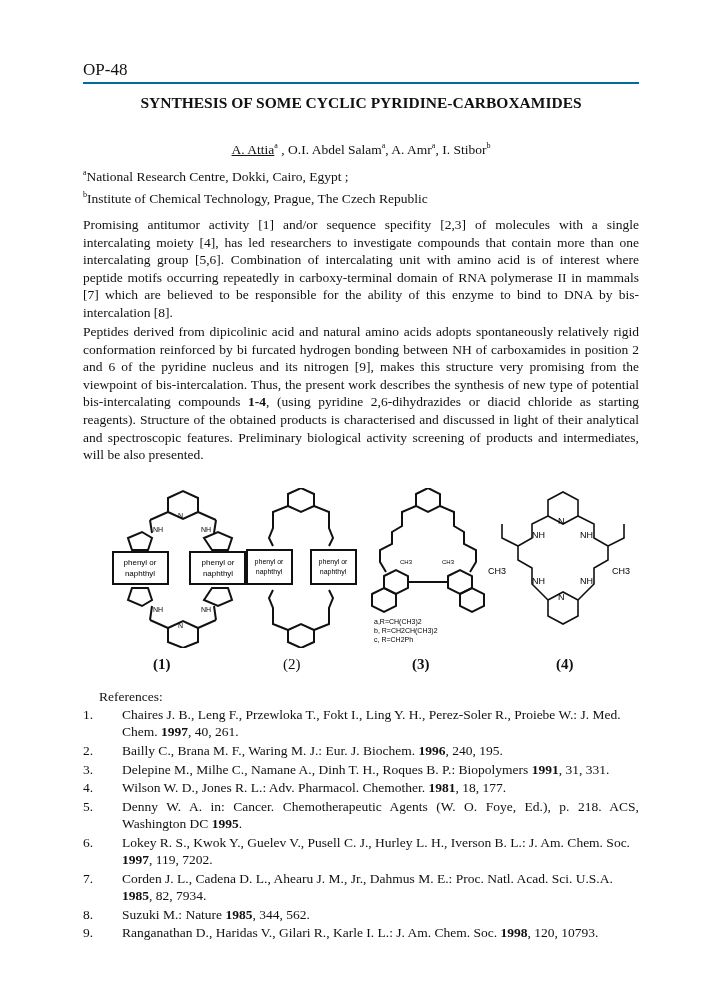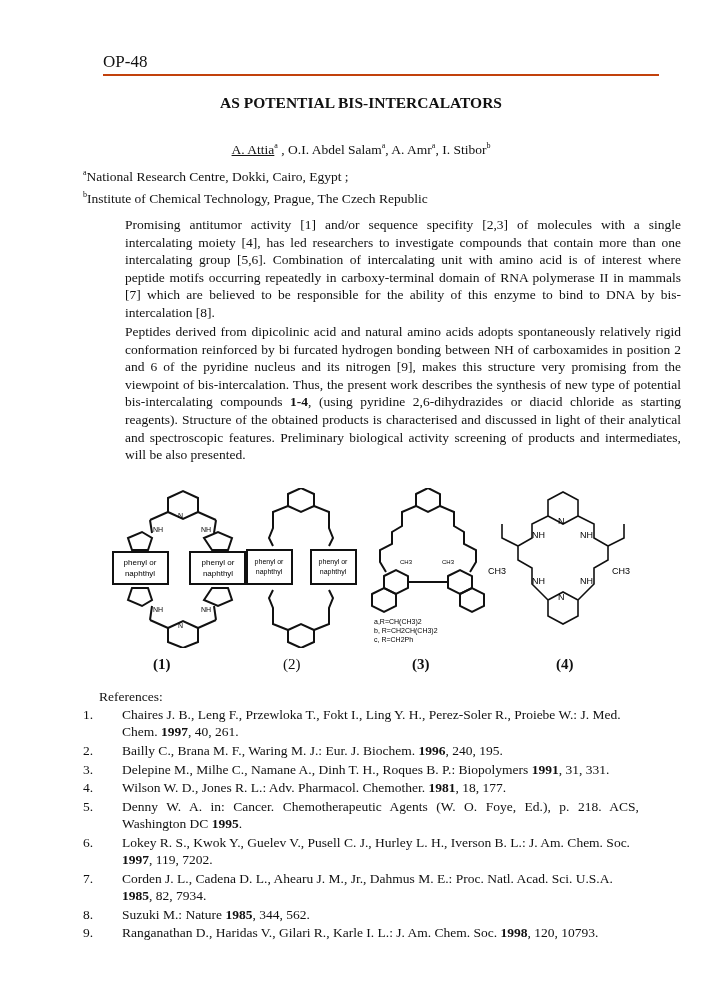--- a/index.html
+++ b/index.html
@@ -1,31 +1,31 @@
 <!DOCTYPE html>
 <html><head>
 <meta charset="utf-8">
 <style>
   html, body { margin: 0; padding: 0; background: #ffffff; }
   body { width: 704px; height: 996px; position: relative; overflow: hidden;
          font-family: "Liberation Serif", "DejaVu Serif", serif; color: #111; }
   .page { position: absolute; left: 83px; top: 0; width: 556px; }
-  .header { position: absolute; top: 52px; left: 0; width: 556px; height: 22px;
-            border-bottom: 2px solid #c2410c; font-size: 17px; margin-left: 20px; }
+  .header { position: absolute; top: 60px; left: 0; width: 556px; height: 22px;
+            border-bottom: 2px solid #0369a1; font-size: 17px; }
   .header .left { position: absolute; left: 0; top: 0; }
   .header .right { position: absolute; right: 0; top: 0; }
   .sc { font-variant: small-caps; }
   .header sup { font-size: 8px; vertical-align: 8px; font-variant: normal; }
   .title { position: absolute; top: 93px; left: 0; width: 556px; text-align: center;
            font-weight: bold; font-size: 15.5px; line-height: 20px; }
   .authors { position: absolute; top: 141px; left: 0; width: 556px; text-align: center; font-size: 13.5px; }
   .authors u { }
   .aff { position: absolute; top: 164px; left: 0; width: 556px; text-align: left; font-size: 13.5px; line-height: 18px; }
   sup.s { font-size: 8px; vertical-align: 6px; }
-  .para { position: absolute; left: 0; width: 556px; font-size: 13.5px; line-height: 17.6px; text-align: justify; margin-left: 42px; }
+  .para { position: absolute; left: 0; width: 556px; font-size: 13.5px; line-height: 17.6px; text-align: justify; }
   .p1 { top: 216px; }
   .p2 { top: 323px; }
   .figures { position: absolute; top: 488px; left: 0; width: 556px; height: 190px; }
   .fig { position: absolute; top: 0; }
   .fig-label { position: absolute; top: 168px; font-weight: bold; font-size: 15px; }
   .refs-title { position: absolute; top: 689px; left: 16px; font-size: 13.5px; }
   .refs { position: absolute; top: 706px; left: 0; width: 556px; font-size: 13.5px; line-height: 17.2px; }
   .ref { display: flex; margin-bottom: 1.5px; }
   .ref .num { width: 39px; flex-shrink: 0; }
   .ref .txt { flex: 1; }
@@ -34,21 +34,21 @@
 </head>
 <body>
 
 <div class="page">
 
   <div class="header">
     <span class="left">OP-48</span>
   </div>
 
   <div class="title">
-    <div>AS POTENTIAL BIS-INTERCALATORS</div>
+    <div>SYNTHESIS OF SOME CYCLIC PYRIDINE-CARBOXAMIDES</div>
   </div>
 
   <div class="authors">
     <u>A. Attia</u><sup class="s">a</sup> , <span>O.I. Abdel Salam</span><sup class="s">a</sup>, <span>A. Amr</span><sup class="s">a</sup>, <span>I. Stibor</span><sup class="s">b</sup>
   </div>
 
   <div class="aff">
     <div><sup class="s">a</sup><span>National Research Centre, Dokki, Cairo, Egypt ;</span></div>
     <div><sup class="s">b</sup><span>Institute of Chemical Technology, Prague, The Czech Republic</span></div>
   </div>

